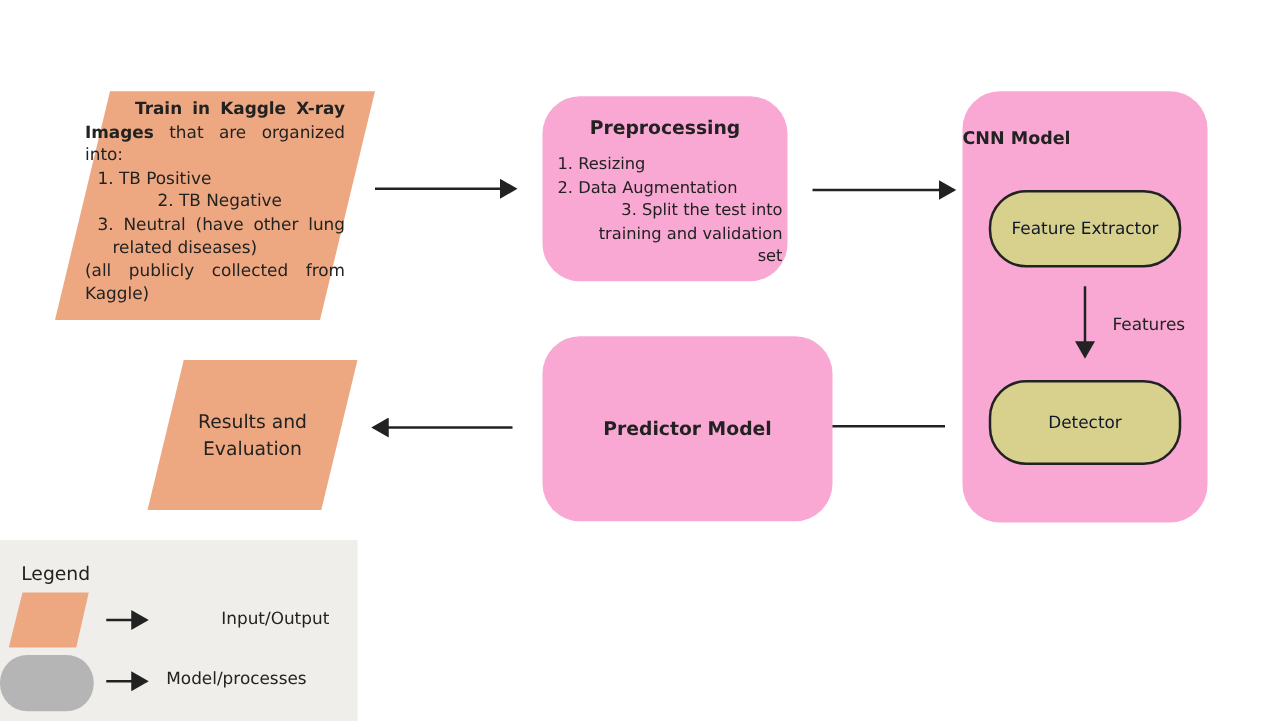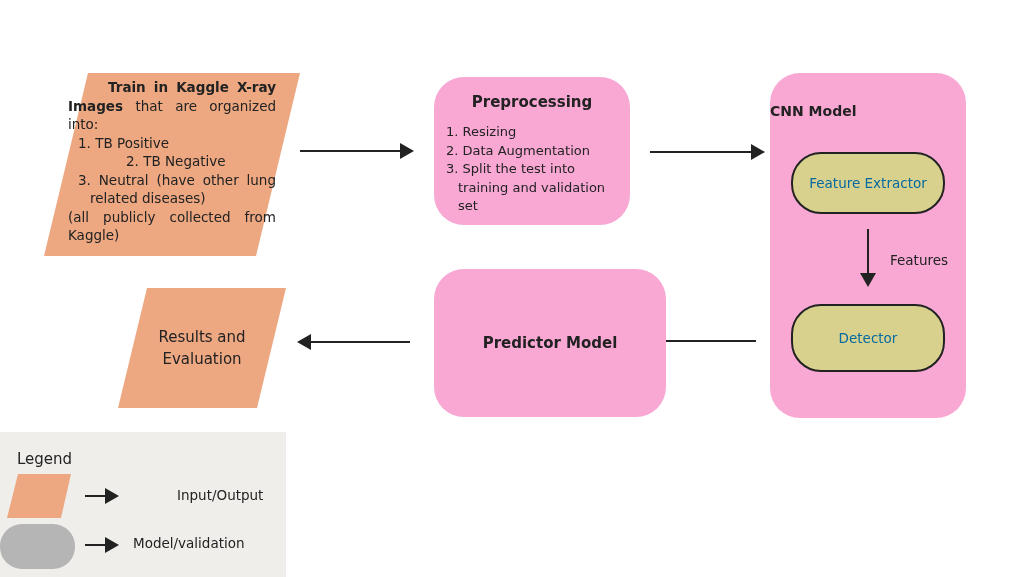--- a/index.html
+++ b/index.html
@@ -9,21 +9,21 @@
       font-family: "DejaVu Sans", "Liberation Sans", sans-serif;
       color: #222222;
     }
     .abs { position: absolute; }
     svg.overlay { position: absolute; left: 0; top: 0; }
     .para-text { position: absolute; font-size: 13.5px; line-height: 18.5px; }
     .gray-box { position: absolute; background: #f9a8d4; border-radius: 30px; }
     .pill {
       position: absolute; background: #d8d18e; border: 2px solid #222;
       border-radius: 30px; display: flex; align-items: center; justify-content: center;
-      font-size: 13.5px; color: #0369a1;
+      font-size: 13.5px; color: #0f172a;
     }
     .bold { font-weight: bold; }
     .centered { display: flex; align-items: center; justify-content: center; text-align: center; }
   </style>
 </head>
 <body>
 
 <svg class="overlay" width="1024" height="577">
   <defs>
     <marker id="ah" markerWidth="8" markerHeight="8" refX="6" refY="4" orient="auto">
@@ -57,21 +57,21 @@
   <div style="padding-left:10px;margin-left:48px;">2. TB Negative</div>
   <div style="padding-left:22px; text-indent:-12px;">3. Neutral (have other lung related diseases)</div>
   <div>(all publicly collected from Kaggle)</div>
 </div>
 
 <div class="gray-box" style="left:434px; top:77px; width:196px; height:148px;">
   <div class="bold" style="position:absolute; top:16px; width:100%; text-align:center; font-size:15px;">Preprocessing</div>
   <div style="position:absolute; top:46px; left:12px; width:180px; font-size:13px; line-height:18.5px;">
     <div>1. Resizing</div>
     <div>2. Data Augmentation</div>
-    <div style="padding-left:12px; text-indent:-12px;">3. Split the test into training and validation set</div>
+    <div style="padding-left:12px; text-indent:-12px;text-align:right;">3. Split the test into training and validation set</div>
   </div>
 </div>
 
 <div class="gray-box" style="left:770px; top:73px; width:196px; height:345px;">
   <div class="bold" style="position:absolute; top:30px; width:100%; text-align:left; font-size:14px;">CNN Model</div>
 </div>
 <div class="pill" style="left:791px; top:152px; width:150px; height:58px;">Feature Extractor</div>
 <svg class="overlay" width="1024" height="577" style="pointer-events:none;">
   <line x1="868" y1="229" x2="868" y2="285" stroke="#222" stroke-width="2" marker-end="url(#ah2)"></line>
   <defs>
@@ -86,13 +86,13 @@
 <div class="gray-box centered bold" style="left:434px; top:269px; width:232px; height:148px; font-size:15px;">
   <span>Predictor Model</span>
 </div>
 
 <div class="abs centered" style="left:142px; top:318px; width:120px; height:60px; font-size:15px; line-height:22px;">
   <span>Results and Evaluation</span>
 </div>
 
 <div class="abs" style="left:17px; top:450px; font-size:15px;">Legend</div>
 <div class="abs" style="left:145px; top:487px; font-size:13.5px;margin-left:32px;">Input/Output</div>
-<div class="abs" style="left:133px; top:535px; font-size:13.5px;">Model/validation</div>
+<div class="abs" style="left:133px; top:535px; font-size:13.5px;">Model/processes</div>
 
 </body></html>

